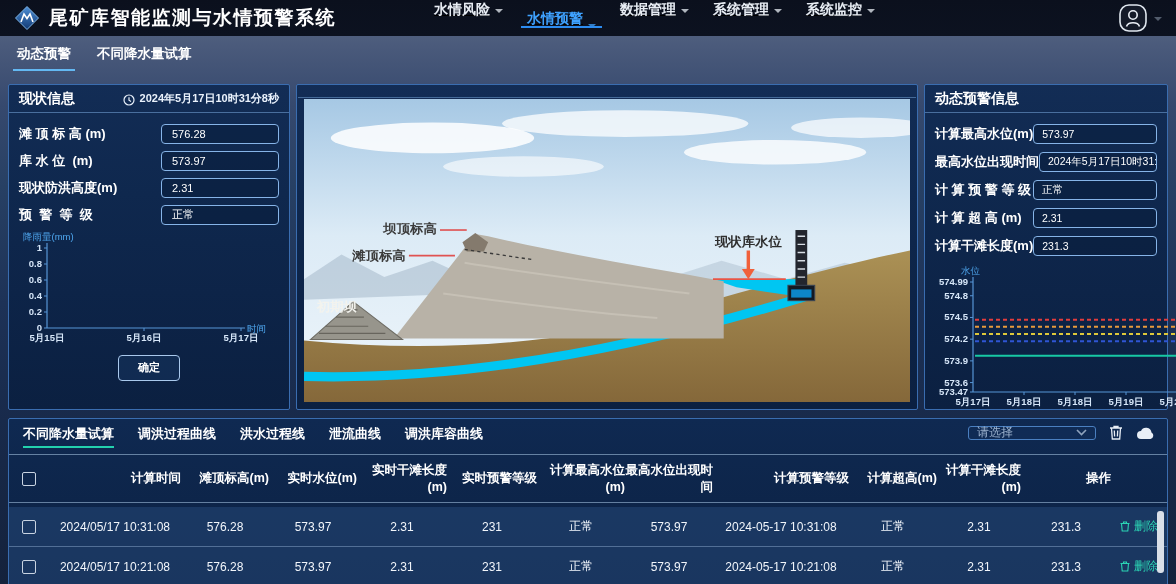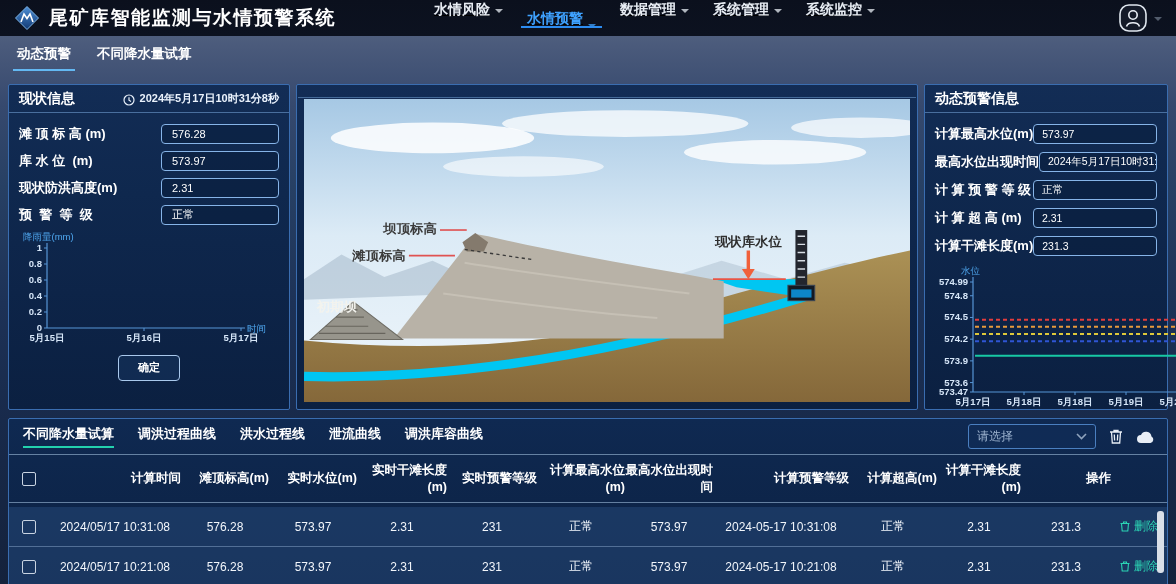--- a/index.html
+++ b/index.html
@@ -59,21 +59,21 @@
   #diagram-box { position:absolute; top:14px; left:7px; right:7px; bottom:7px; }
   #diagram-box svg { display:block; width:100%; height:100%; }
 
   
   #p-bottom { position:absolute; top:418px; left:8px; right:8px; height:200px; }
   .bt-row { display:flex; align-items:flex-end; height:36px; padding:0 14px 7px; gap:24px; position:relative;
             border-bottom:1px solid rgba(160,190,220,.6); }
   .bt-tab { color:#fff; font-size:13px; font-weight:bold; position:relative; padding-bottom:4px; cursor:pointer; white-space:nowrap; }
   .bt-tab.active::after { content:""; position:absolute; left:0; right:0; bottom:-1px; height:2px; background:#23d1ae; }
   .bt-ctrls { position:absolute; right:12px; top:5px; display:flex; align-items:center; gap:12px; }
-  .select { width:128px; height:25px; border:1px solid #4a7fc0; border-radius:3px; background:rgba(16,44,86,.8);
+  .select { width:128px; height:14px; border:1px solid #4a7fc0; border-radius:3px; background:rgba(16,44,86,.8);
             display:flex; align-items:center; justify-content:space-between; padding:0 8px; color:#9db3cf;
             font-size:12px; cursor:pointer; }
   .icon-btn { display:flex; align-items:center; justify-content:center; cursor:pointer; }
 
   .tbl-hd, .tbl-row { display:grid; grid-template-columns:40px 132px 88px 88px 90px 90px 88px 88px 136px 88px 84px 90px 56px;
                       align-items:center; }
   .tbl-hd { min-height:48px; color:#fff; font-size:12.5px; font-weight:bold; text-align:right;
             border-bottom:1px solid rgba(160,190,220,.6); padding:5px 0; line-height:1.3; }
   .tbl-body { margin-top:4px; }
   .tbl-row { height:40px; background:rgba(38,72,120,.55); border-bottom:1px solid rgba(150,180,215,.45);

